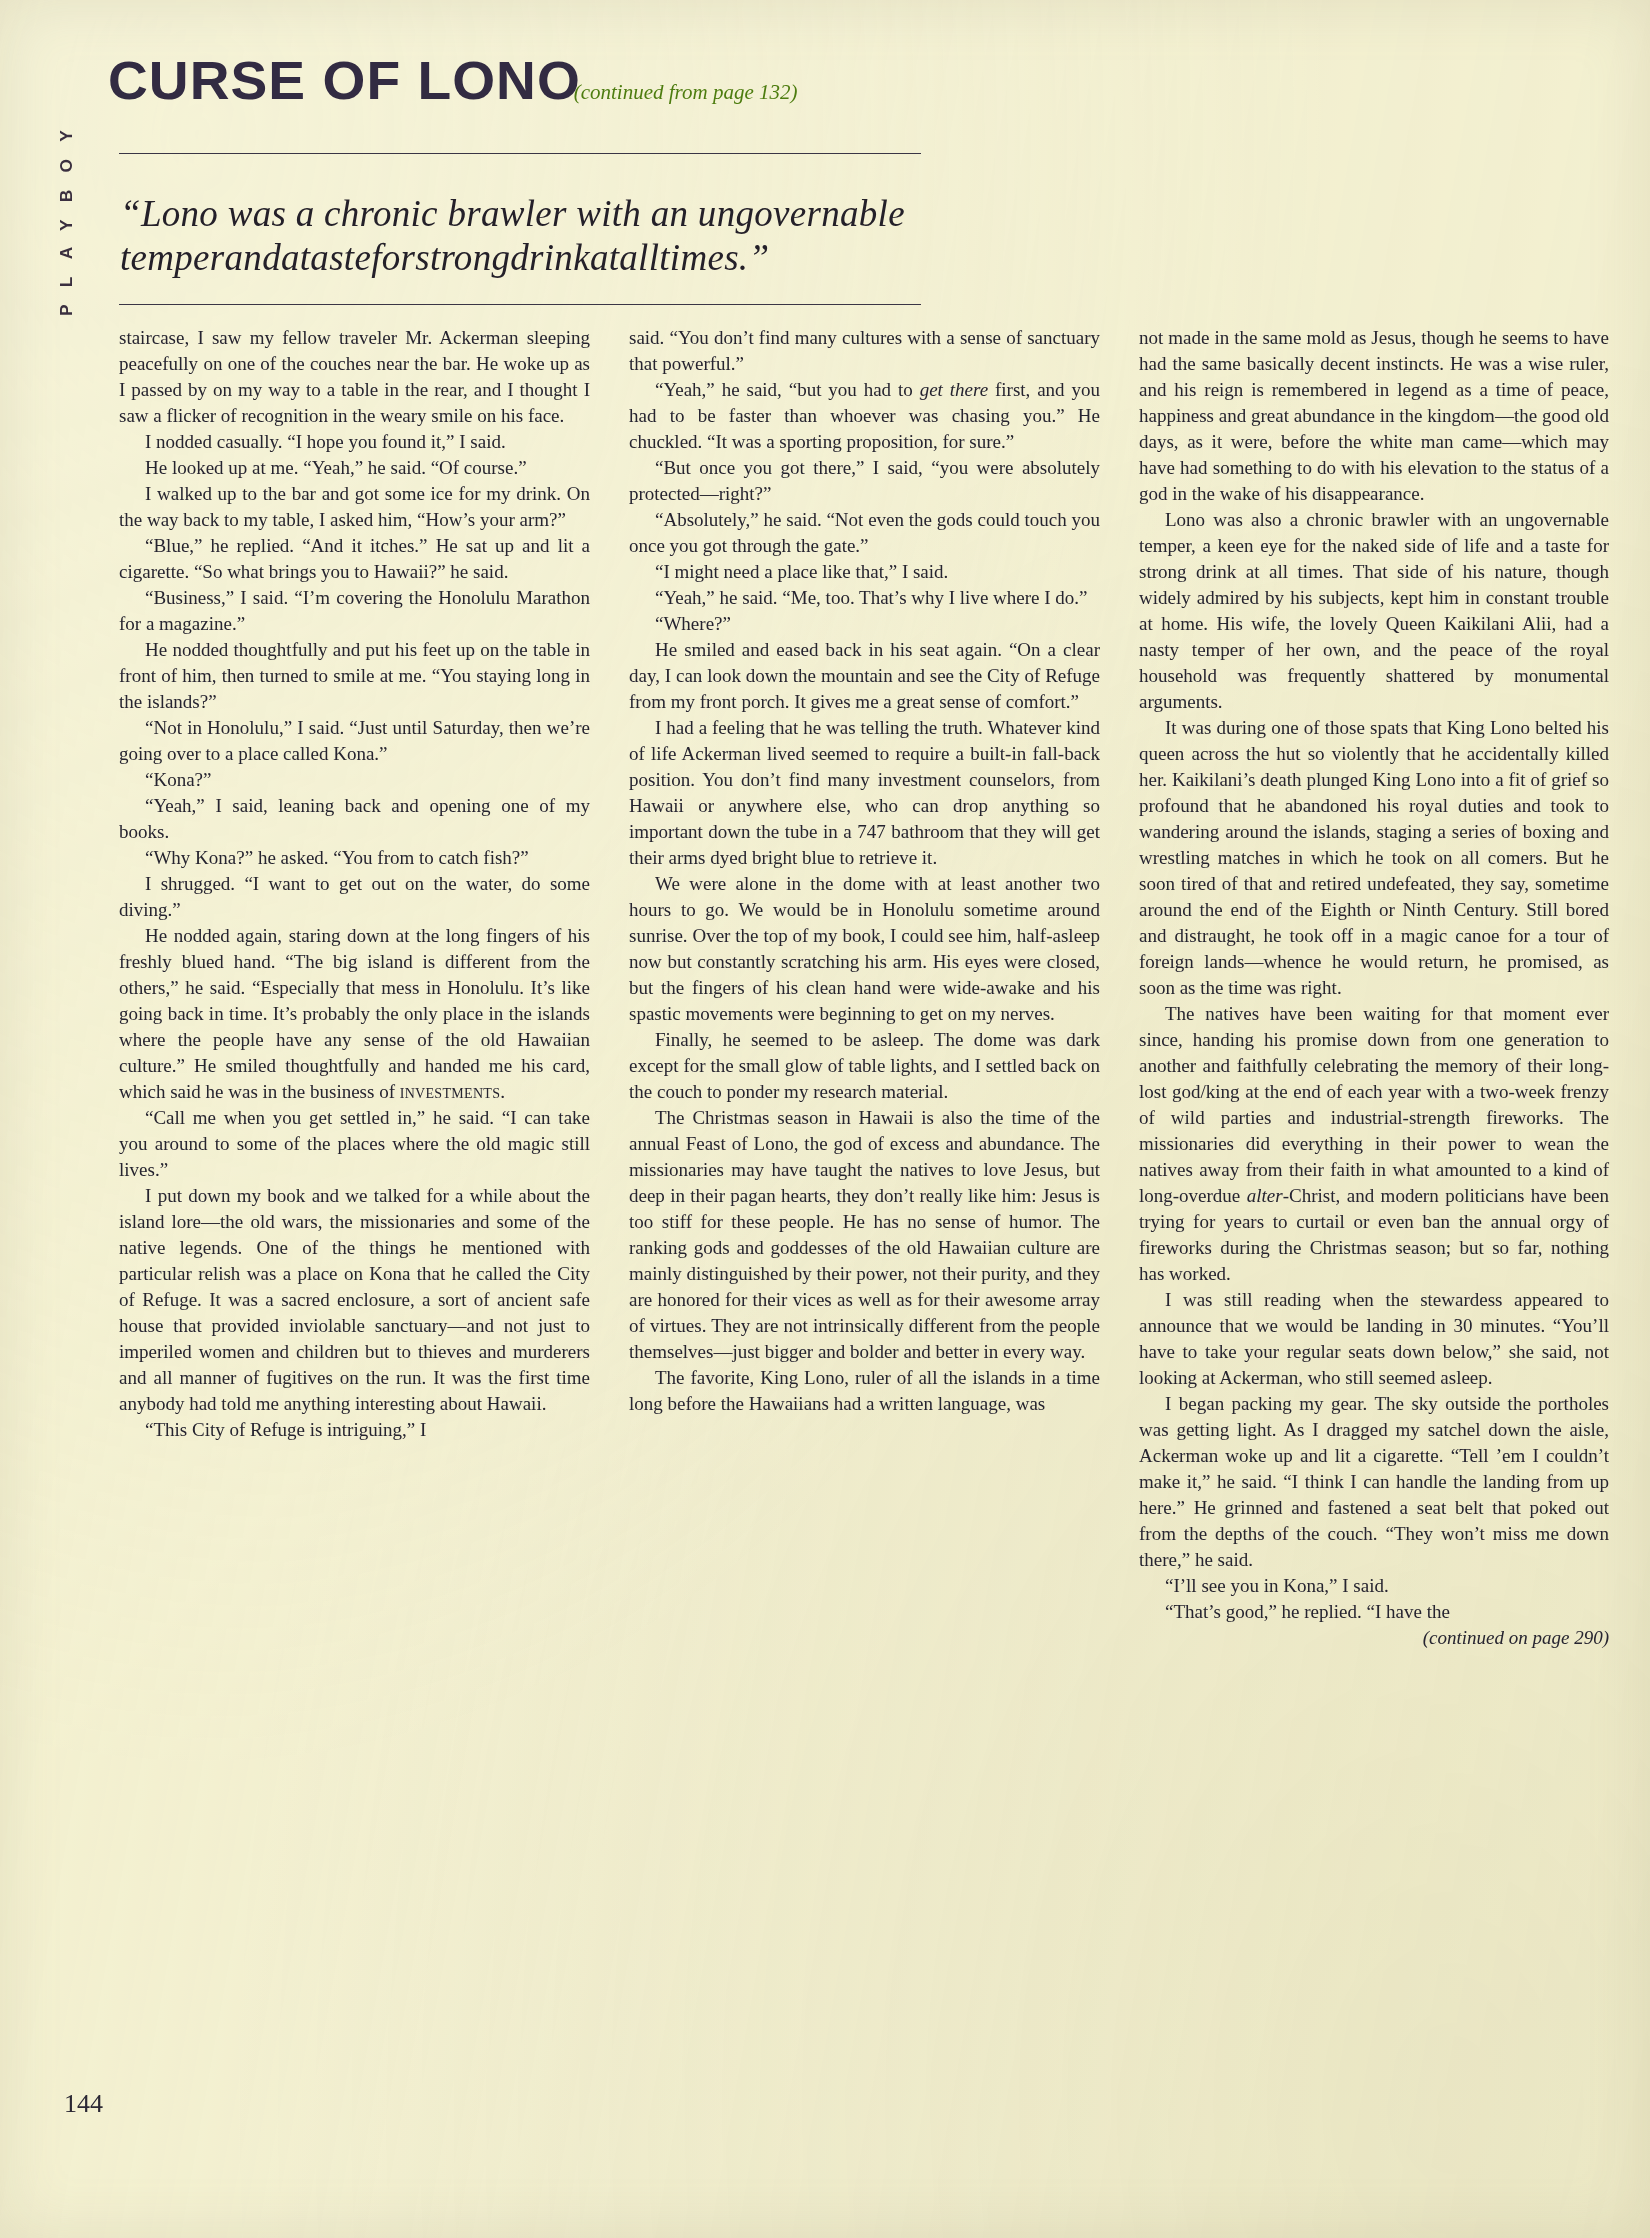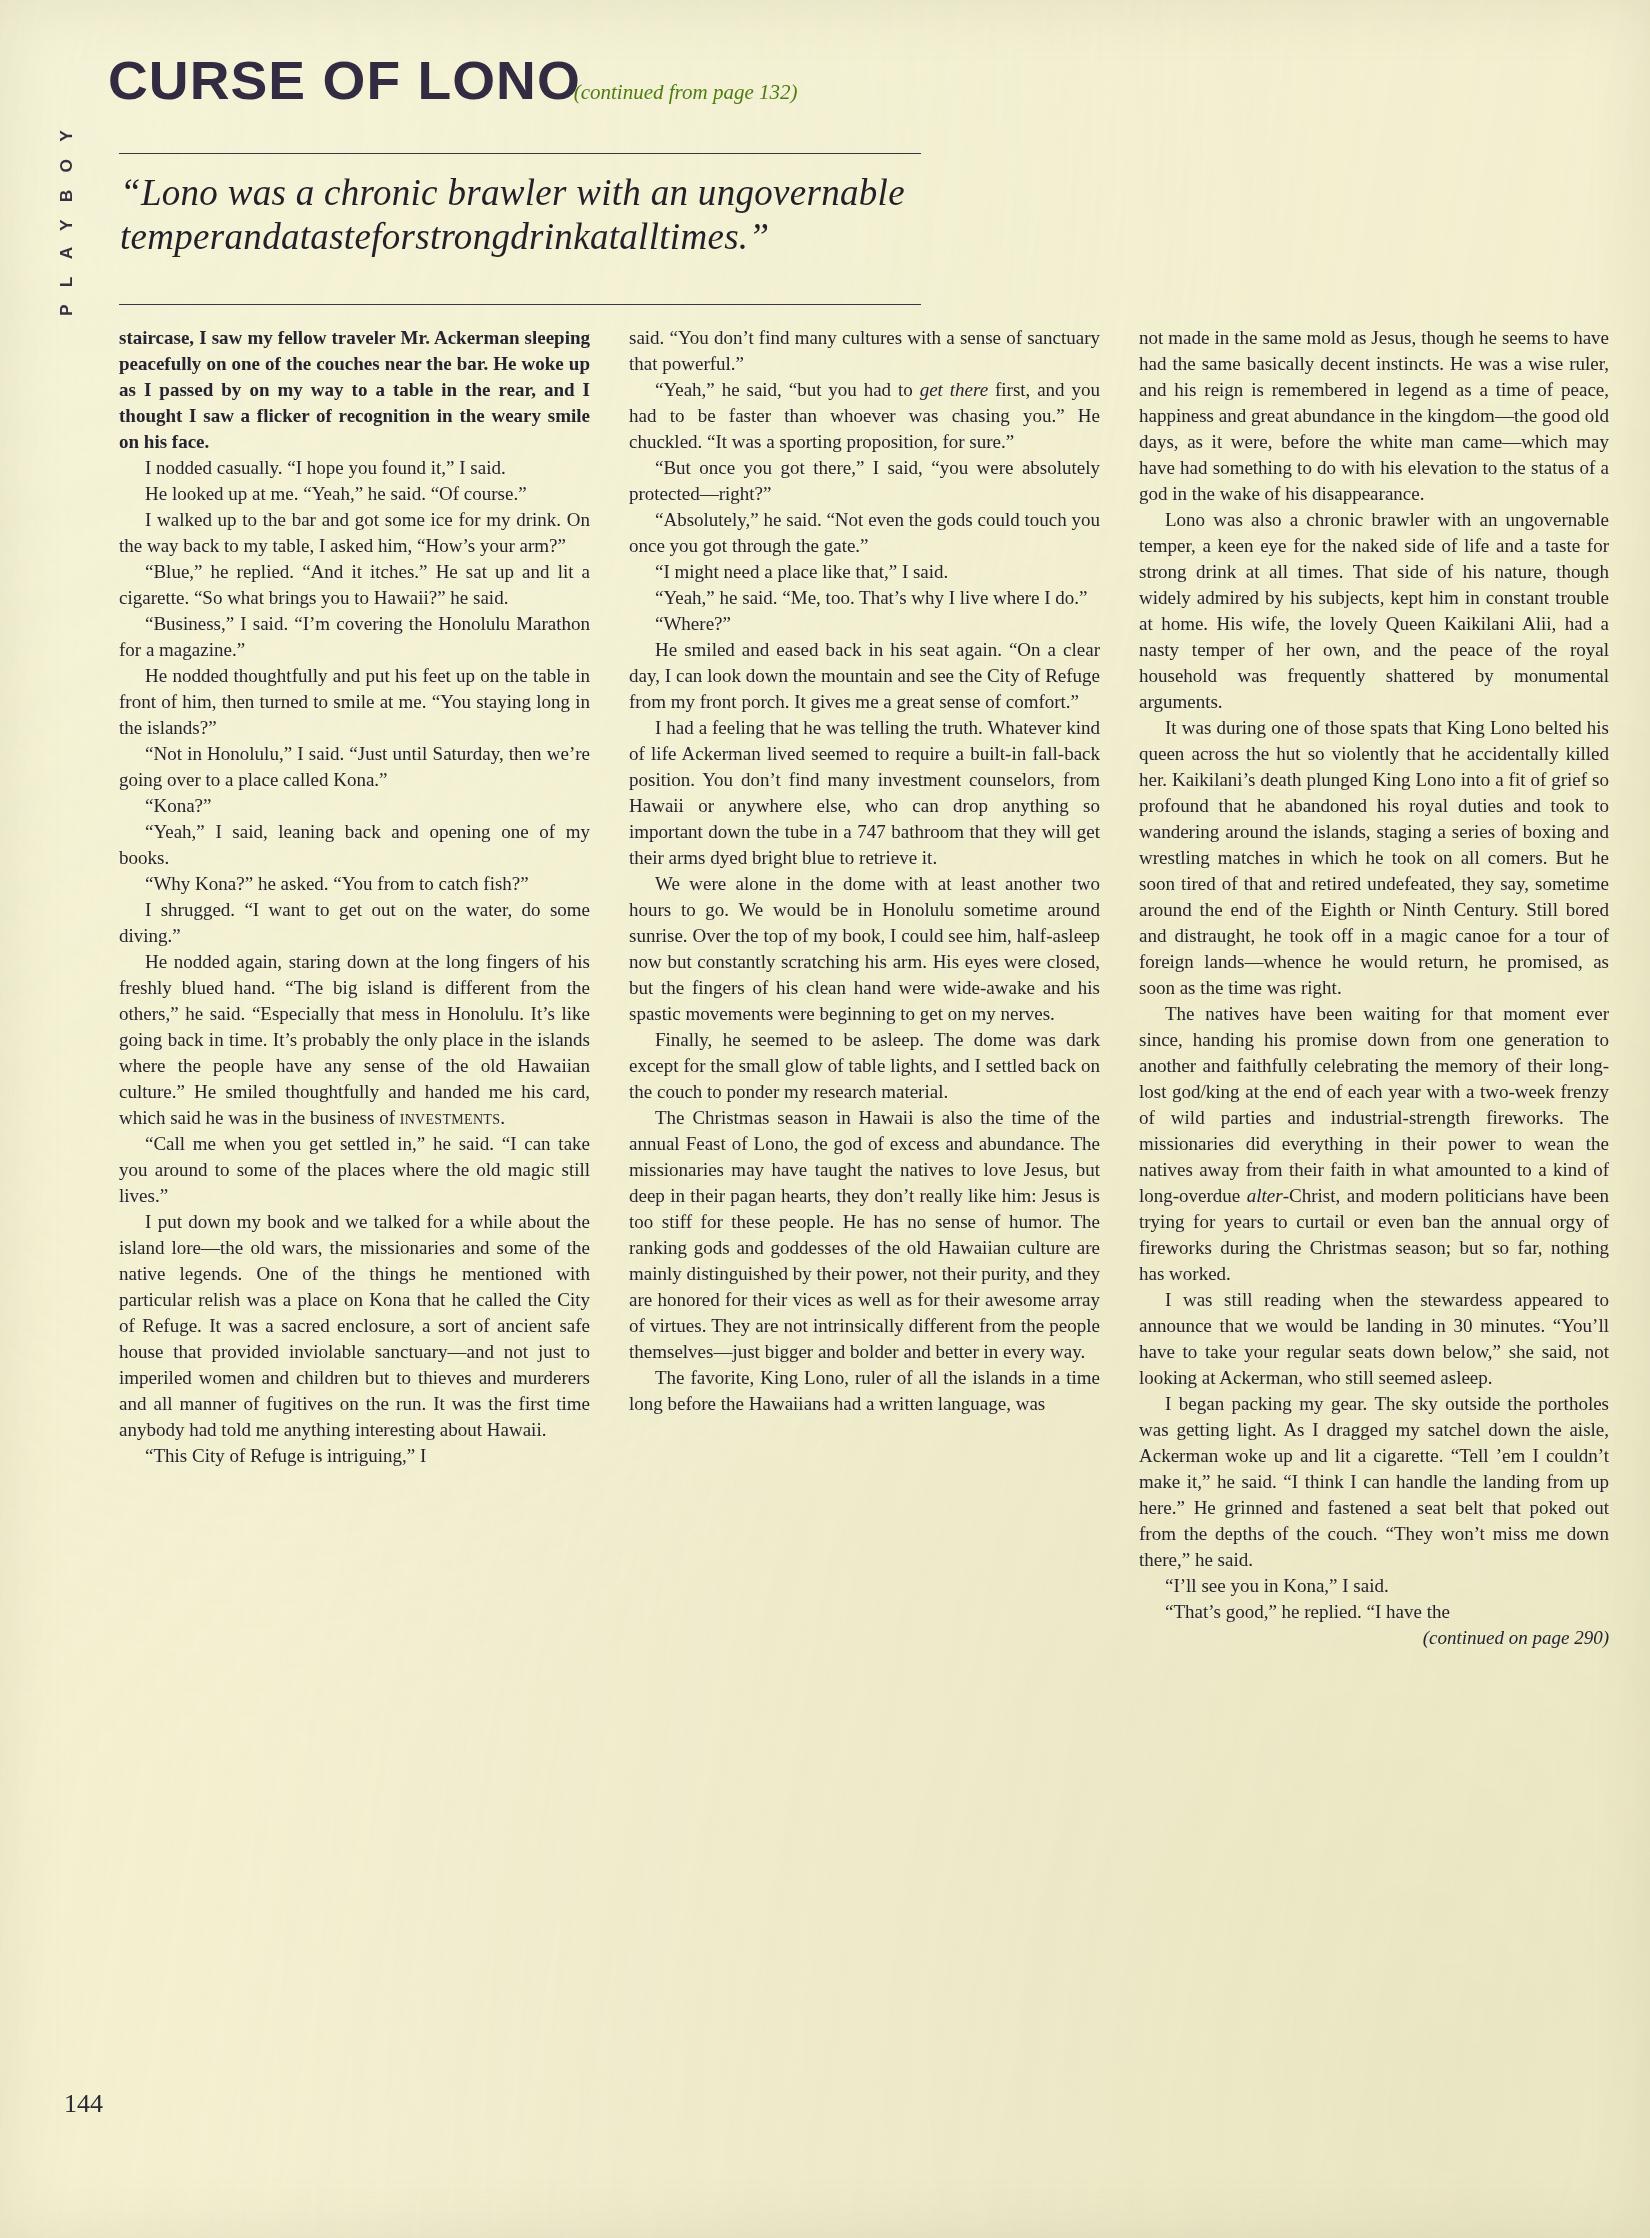--- a/index.html
+++ b/index.html
@@ -96,21 +96,21 @@
     height: 1.4px;
     background: #3a3545;
   }
   .rule.top { top: 153px; }
   .rule.bottom { top: 304px; }
 
   
   .deck {
     position: absolute;
     left: 120px;
-    top: 171px;
+    top: 192px;
     width: 803px;
     font-family: "Liberation Serif", "DejaVu Serif", serif;
     font-style: italic;
     font-size: 37px;
     line-height: 1.18;
     color: #242029;
     letter-spacing: 0.3px;
   }
   .deck p { margin: 0; }
   .deck .l1 { text-align: left; }
@@ -151,21 +151,21 @@
   .col em { font-style: italic; }
   .col p.continued-on {
     text-indent: 0;
     text-align: right;
     font-style: italic;
     margin-top: 0;
   }
 
   
   .col.c3 p.first { text-indent: 0; }
-  .col.c1 p.first { text-indent: 0; font-weight: bold; }
+  .col.c1 p.first { text-indent: 0; }
   .col.c2 p.first { text-indent: 0; }
 
   
   .folio {
     position: absolute;
     left: 64px;
     top: 2089px;
     font-size: 26px;
     color: #2b2834;
     font-family: "Liberation Serif", "DejaVu Serif", serif;

